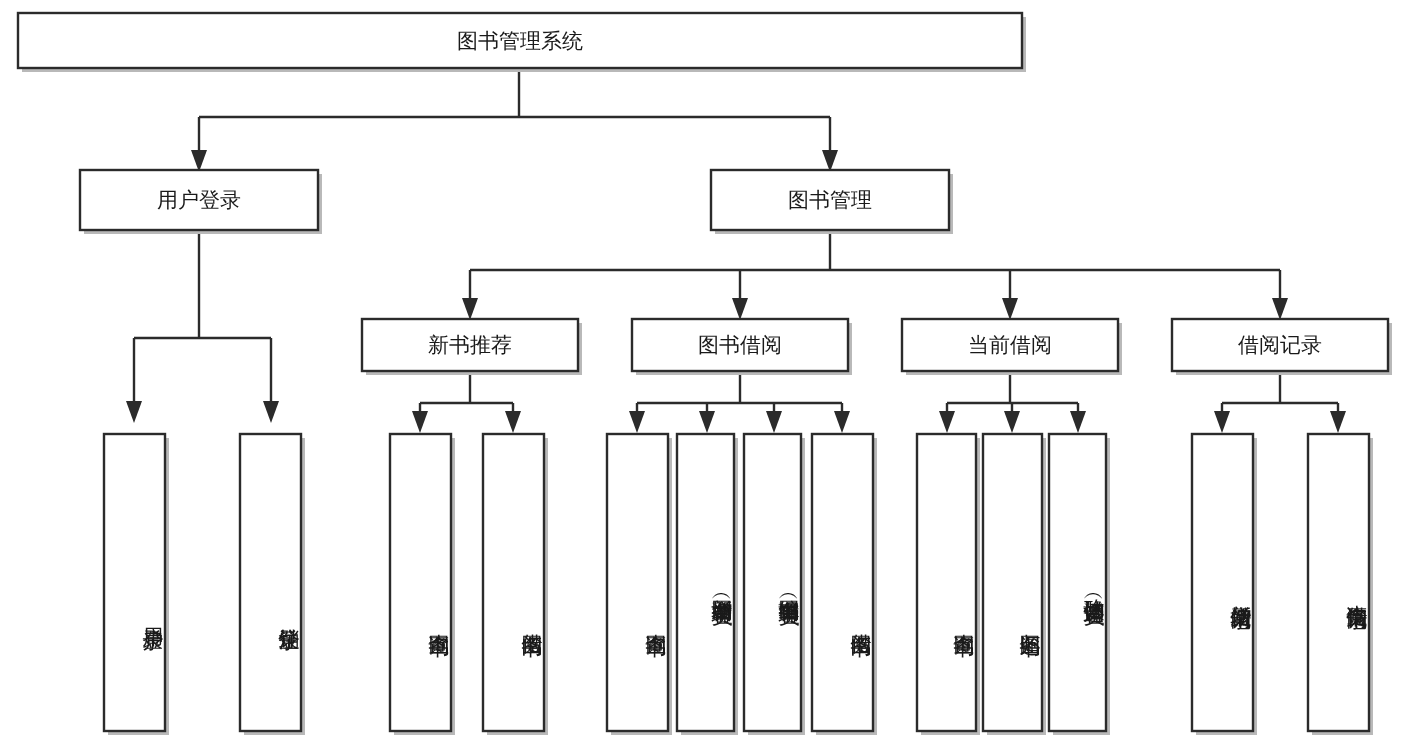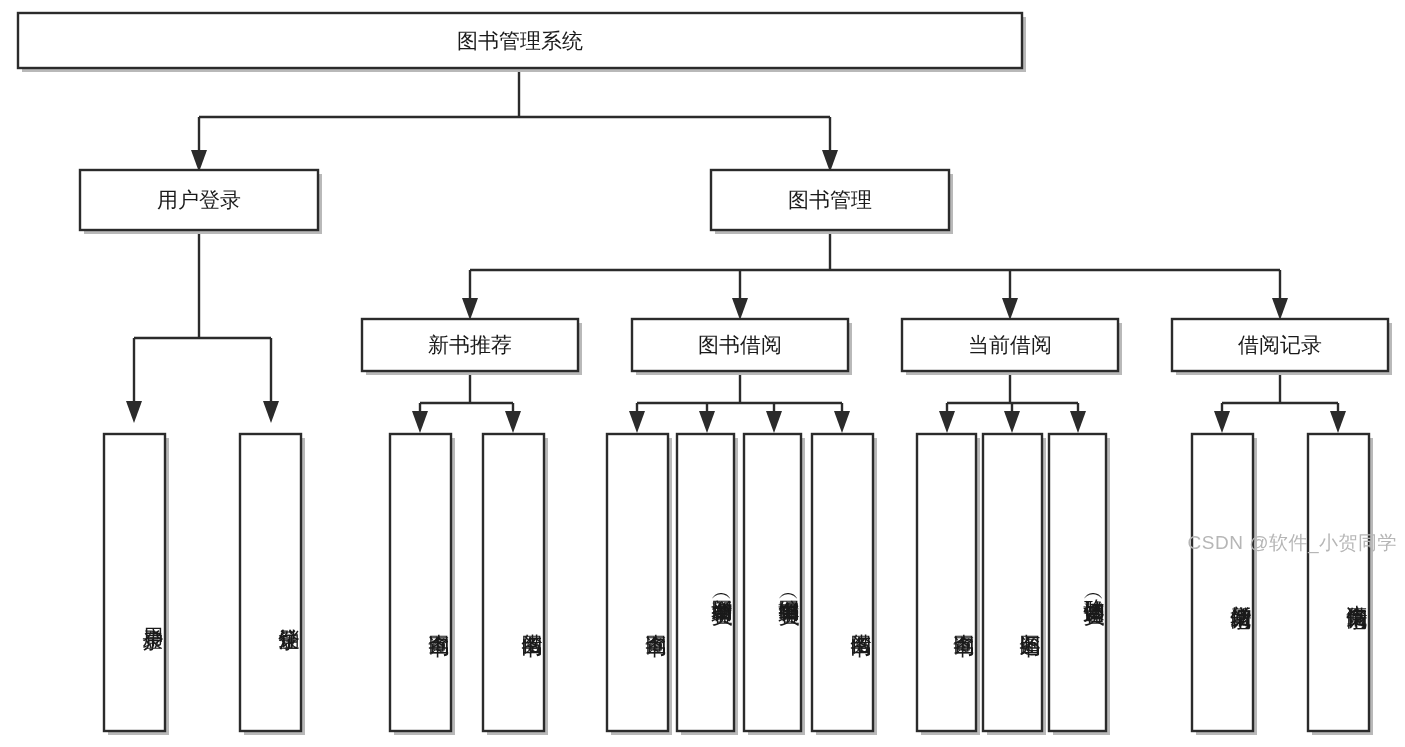--- a/index.html
+++ b/index.html
@@ -256,15 +256,14 @@
   <div class="vlabel" style="left:744px; top:442px; width:57px; height:289px;">编辑图书（管理员）</div>
   <div class="vlabel" style="left:812px; top:506px; width:61px; height:225px;">借阅图书</div>
 
   <div class="vlabel" style="left:917px; top:506px; width:59px; height:225px;">查询图书</div>
   <div class="vlabel" style="left:983px; top:506px; width:59px; height:225px;">归还图书</div>
   <div class="vlabel" style="left:1049px; top:442px; width:57px; height:289px;">确认归还（管理员）</div>
 
   <div class="vlabel" style="left:1192px; top:450px; width:61px; height:281px;">新增借阅记录</div>
   <div class="vlabel" style="left:1308px; top:450px; width:61px; height:281px;">查询借阅记录</div>
 
-  <div class="watermark">CSDN @软件_小贺同学</div>
 
 </div>
 
 </body></html>

